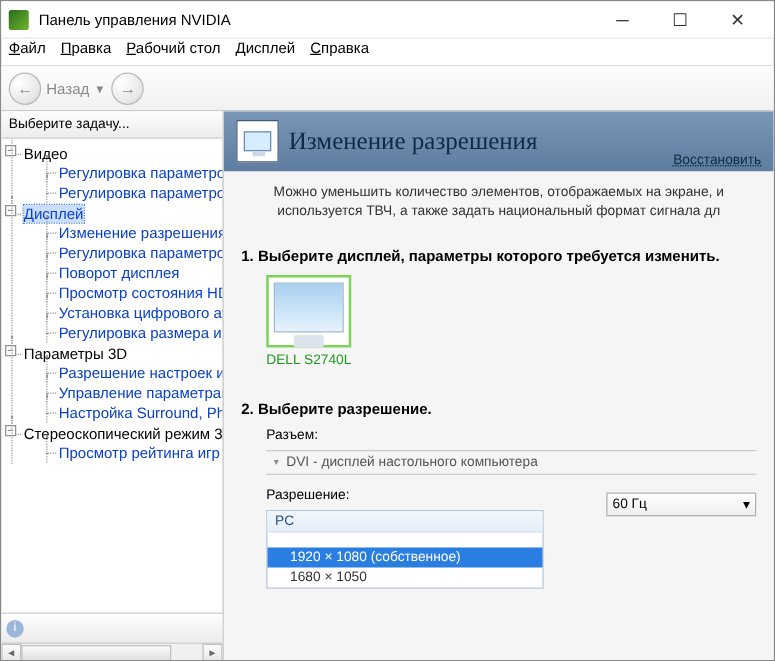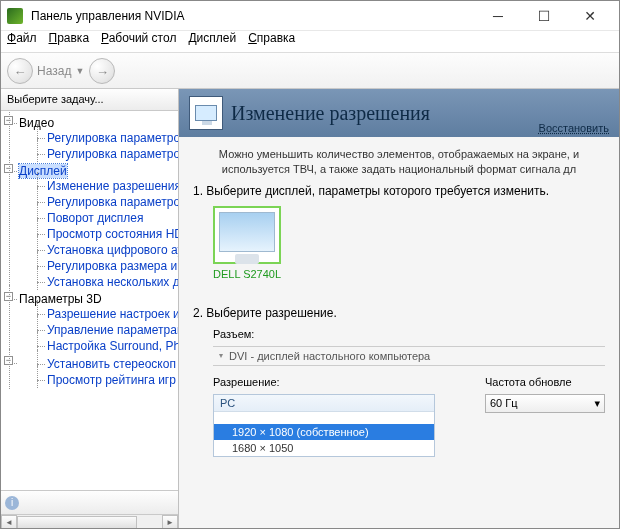--- a/index.html
+++ b/index.html
@@ -33,22 +33,22 @@
   .side-foot { height:24px; border-top:1px solid #c9c9c9; background:linear-gradient(#fefefe,#ececec); display:flex; align-items:center; padding:0 4px; gap:4px;}
   .side-foot .info-icon { width:14px; height:14px; border-radius:50%; background:#9bb6d8; color:#fff; font-size:10px; text-align:center; line-height:14px;}
   .main { flex:1; overflow:hidden; display:flex; flex-direction:column; position:relative;}
   .main-header { height: 48px; background: linear-gradient(#7a96b6,#5e7da0); display:flex; align-items:center; padding:0 10px; gap:8px; color:#ddeeff; position:relative;}
   .main-header .hicon { width:34px; height:34px; background:#fff; border:1px solid #3f5a7a; display:flex; align-items:center; justify-content:center;}
   .main-header .hicon .mon { width:22px; height:16px; background:#d6ecff; border:1px solid #6a8bad; position:relative;}
   .main-header .hicon .mon::after { content:""; position:absolute; left:6px; bottom:-5px; width:10px; height:4px; background:#ccd9e6;}
   .main-header h1 { font-size:20px; margin:0; font-weight:normal; color:#0e2a46; font-family: Georgia, serif;}
   .restore { position:absolute; right:10px; bottom:3px; font-size:11px; color:#0e2a46; text-decoration:underline dotted;}
   .main-body { flex:1; overflow:hidden; padding: 10px 14px 0 14px; background:#f5f5f5; display:flex; flex-direction:column;}
-  .intro { text-align:center; font-size:11px; color:#333; line-height:1.4;}
-  .step { font-size:12px; font-weight:normal; margin:6px 0 8px 0; }
+  .intro { text-align:center; font-size:11px; color:#333; margin-bottom:14px; line-height:1.4;}
+  .step { font-size:12px; font-weight:bold; margin:6px 0 8px 0; }
   .monitor-row { display:flex; gap:10px; padding-left:20px; margin-bottom:20px;}
   .monitor { text-align:center; }
   .monitor .mon-img { width:68px; height:58px; background:#fff; border:2px solid #7bd455; padding:4px; }
   .monitor .mon-screen { width:100%; height:40px; background:linear-gradient(#a8d0f0,#e6f3fd); border:1px solid #9fb9d0;}
   .monitor .mon-stand { width:24px; height:10px; margin:2px auto 0; background:#dce3ea; border-radius:2px;}
   .monitor .mon-label { font-size:11px; color:#1f9a1f; margin-top:4px;}
   .field-row { font-size:11px; padding-left:20px; margin-bottom:6px;}
   .connector-box { margin-left:20px; padding:3px 6px; font-size:11px; color:#555; border-top:1px solid #ccc; border-bottom:1px solid #ccc; display:flex; align-items:center; gap:6px; margin-bottom:10px;}
   .connector-box .dd { font-size:8px; color:#888;}
   .row2 { display:flex; gap:50px; padding-left:20px;}
@@ -112,36 +112,35 @@
         <li>
           <span class="expander">−</span>
           <span class="link sel">Дисплей</span>
           <ul>
             <li><span class="link">Изменение разрешения</span></li>
             <li><span class="link">Регулировка параметров</span></li>
             <li><span class="link">Поворот дисплея</span></li>
             <li><span class="link">Просмотр состояния HDC</span></li>
             <li><span class="link">Установка цифрового ау</span></li>
             <li><span class="link">Регулировка размера и п</span></li>
-            <li><span class="link">Установка нескольких д</span></li>
           </ul>
         </li>
         <li>
           <span class="expander">−</span>
           <span class="cat">Параметры 3D</span>
           <ul>
             <li><span class="link">Разрешение настроек и</span></li>
             <li><span class="link">Управление параметрам</span></li>
             <li><span class="link">Настройка Surround, Phy</span></li>
           </ul>
         </li>
         <li>
           <span class="expander">−</span>
+          <span class="cat">Стереоскопический режим 3</span>
           <ul>
-            <li><span class="link">Установить стереоскоп</span></li>
             <li><span class="link">Просмотр рейтинга игр</span></li>
           </ul>
         </li>
       </ul>
     </div>
     <div class="side-foot">
       <div class="info-icon">i</div>
     </div>
     <div class="scroll-h">
       <div class="sbtn">◄</div>
@@ -180,21 +179,20 @@
       <div class="row2">
         <div class="res-col">
           <div class="field-row" style="padding-left:0">Разрешение:</div>
           <div class="reslist">
             <div class="group">PC</div>
             <div class="opt sel">1920 × 1080 (собственное)</div>
             <div class="opt">1680 × 1050</div>
           </div>
         </div>
         <div class="hz-col">
-          <div class="field-row" style="padding-left:0">Частота обновле</div>
           <div class="hz-select">
             <span>60 Гц</span>
             <span>▾</span>
           </div>
         </div>
       </div>
     </div>
   </div>
 </div>
 

